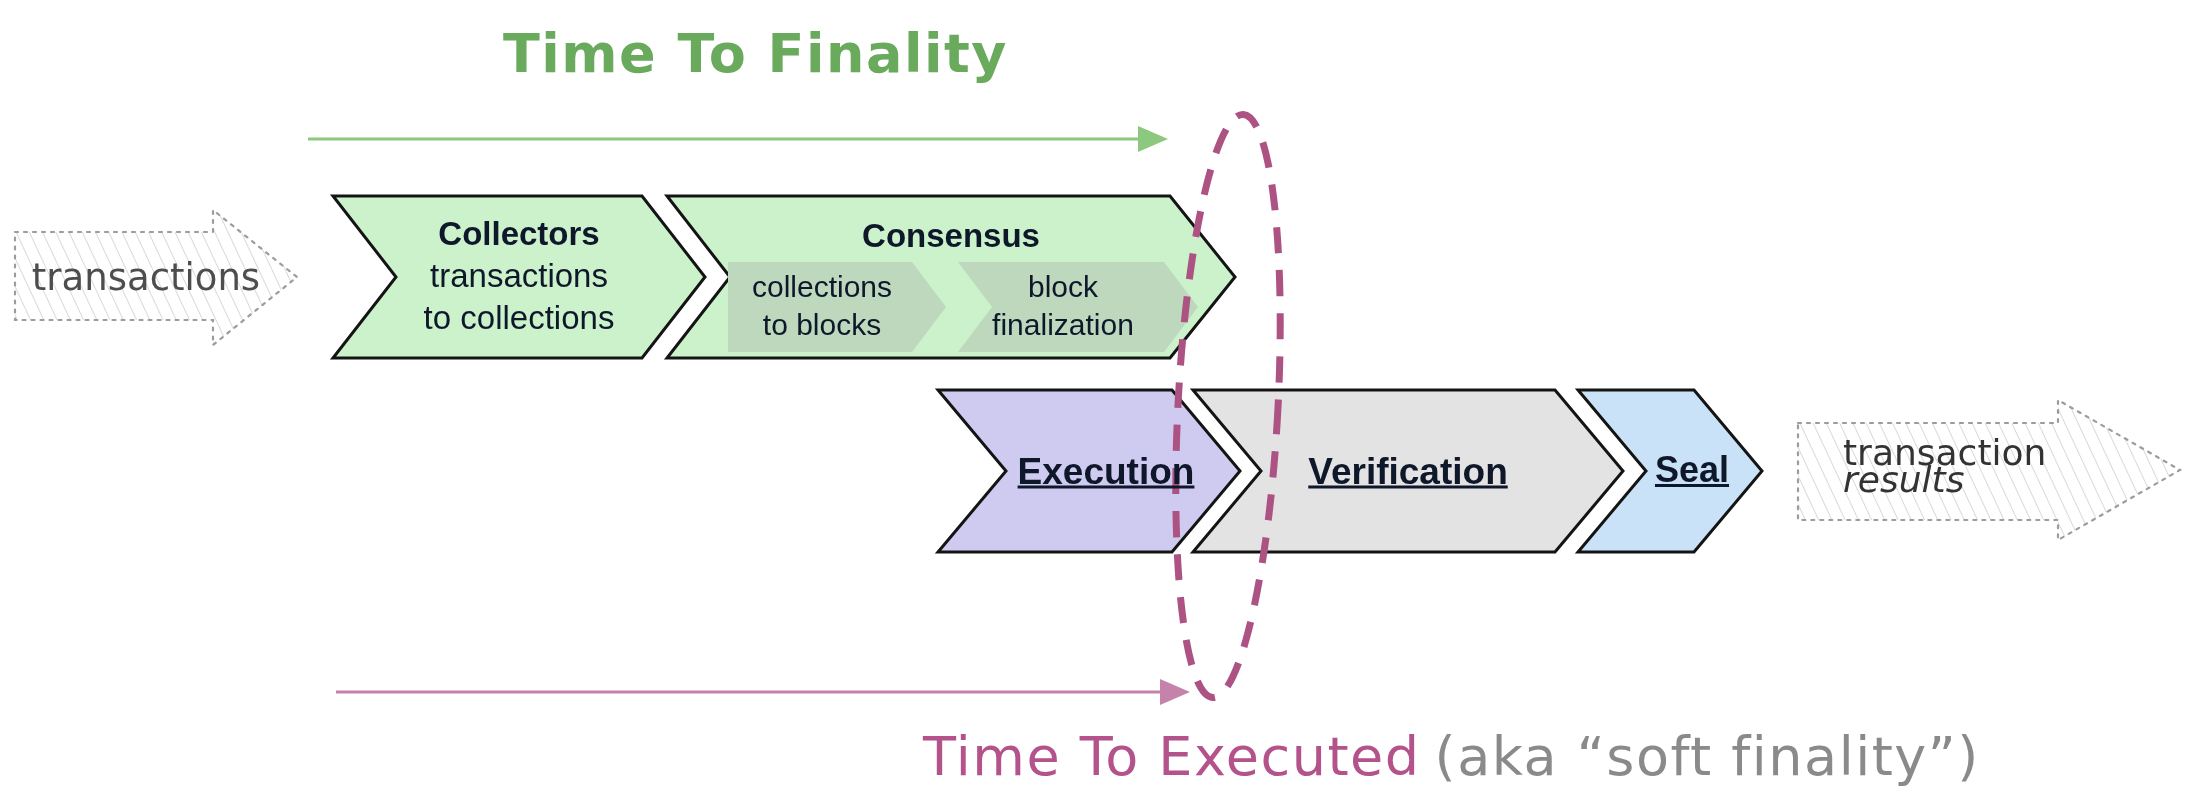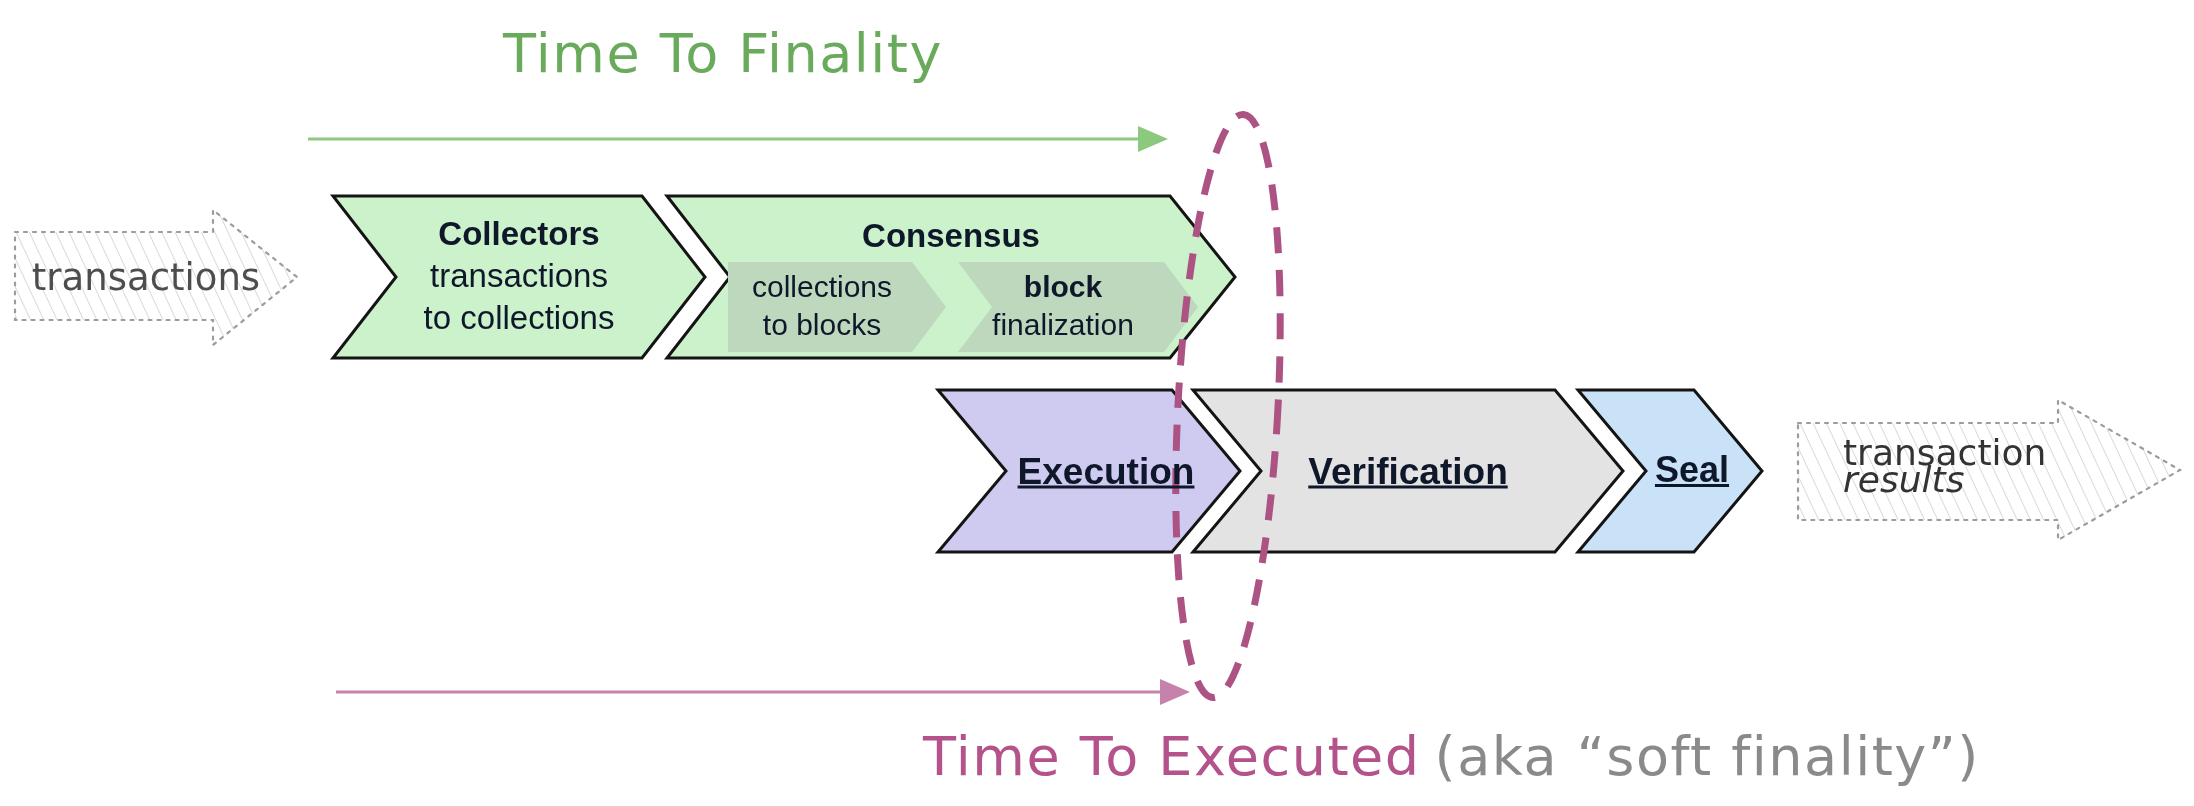--- a/index.html
+++ b/index.html
@@ -65,37 +65,37 @@
     <polygon points="728,262 912,262 946,307 912,352 728,352" fill="#bdd8bd"></polygon>
     <polygon points="958,262 1164,262 1198,307 1164,352 958,352 992,307" fill="#bdd8bd"></polygon>
 
     <polygon points="938,390 1172,390 1240,471 1172,552 938,552 1006,471" stroke="#141414" stroke-width="3" fill="#cecaf0"></polygon>
     <polygon points="1193,390 1555,390 1623,471 1555,552 1193,552 1261,471" stroke="#141414" stroke-width="3" fill="#e3e3e3"></polygon>
     <polygon points="1578,390 1694,390 1762,471 1694,552 1578,552 1646,471" stroke="#141414" stroke-width="3" fill="#c9e2f8"></polygon>
 
     <ellipse cx="1228" cy="406" rx="50" ry="292" fill="none" stroke-width="7" stroke-dasharray="26 17" transform="rotate(3 1228 406)" stroke="#ad5384"></ellipse>
   </svg>
 
-  <div class="heading" style="left: 503px; top: 27px; font-weight: 400; color: rgb(106, 170, 92);">Time To Finality</div>
+  <div class="heading" style="left: 503px; top: 27px; font-weight: 700; color: rgb(106, 170, 92);">Time To Finality</div>
 
   <div class="heading" style="left:923px;top:730px;">
     <span style="font-weight: 500; color: rgb(180, 82, 139);">Time To Executed</span><span class="suffix" style="color: rgb(138, 138, 138);">(aka “soft finality”)</span>
   </div>
 
   <div class="t sketch-label" style="left:146px;top:277px;">transactions</div>
   <div class="t left sketch-label-out" style="left:1843px;top:453px;">transaction</div>
   <div class="t left sketch-label-out" style="left:1843px;top:480px;font-style:italic;">results</div>
 
   <div class="t stage-title" style="left:519px;top:233px;">Collectors</div>
   <div class="t stage-sub" style="left:519px;top:275px;">transactions</div>
   <div class="t stage-sub" style="left:519px;top:317px;">to collections</div>
 
   <div class="t stage-title" style="left:951px;top:235px;">Consensus</div>
   <div class="t inner-label" style="left:822px;top:287px;">collections</div>
   <div class="t inner-label" style="left:822px;top:325px;">to blocks</div>
-  <div class="t inner-label" style="left:1063px;top:287px;font-weight:bold;">block</div>
+  <div class="t inner-label" style="left:1063px;top:287px;">block</div>
   <div class="t inner-label" style="left:1063px;top:325px;">finalization</div>
 
   <div class="t big-stage" style="left:1106px;top:471px;">Execution</div>
   <div class="t big-stage" style="left:1408px;top:471px;">Verification</div>
   <div class="t big-stage" style="left:1692px;top:470px;font-size:36px;">Seal</div>
 
 </div>
 
 </body></html>

